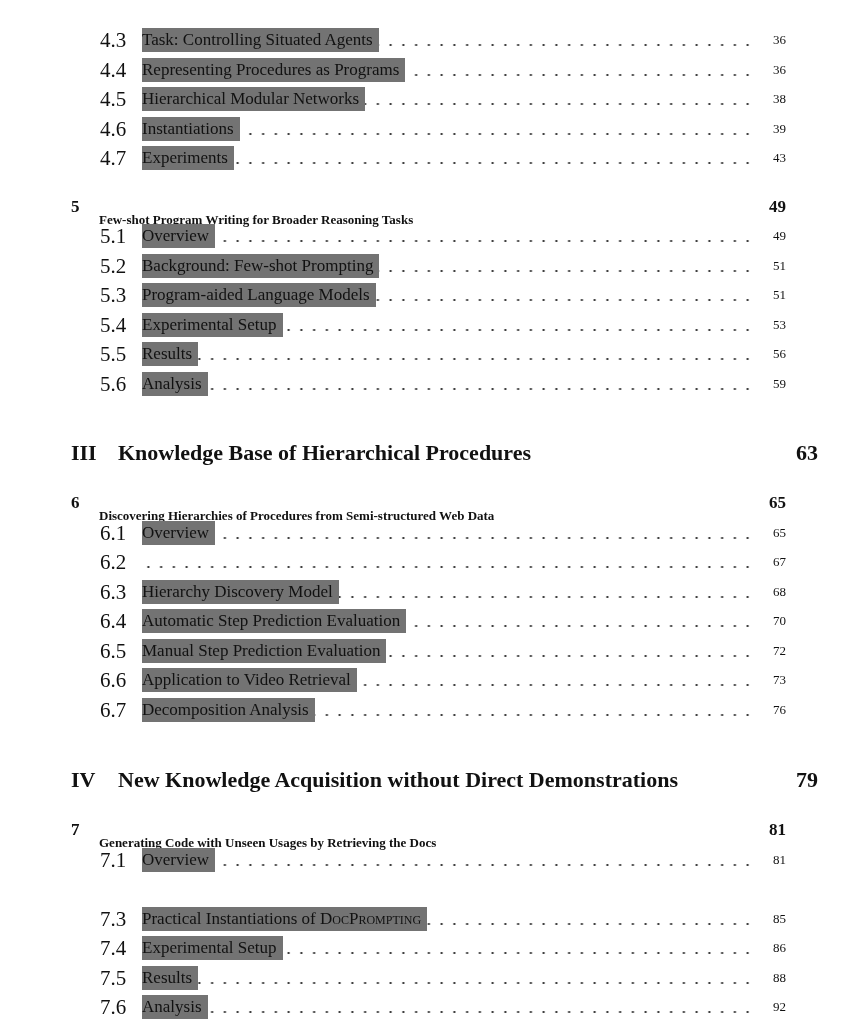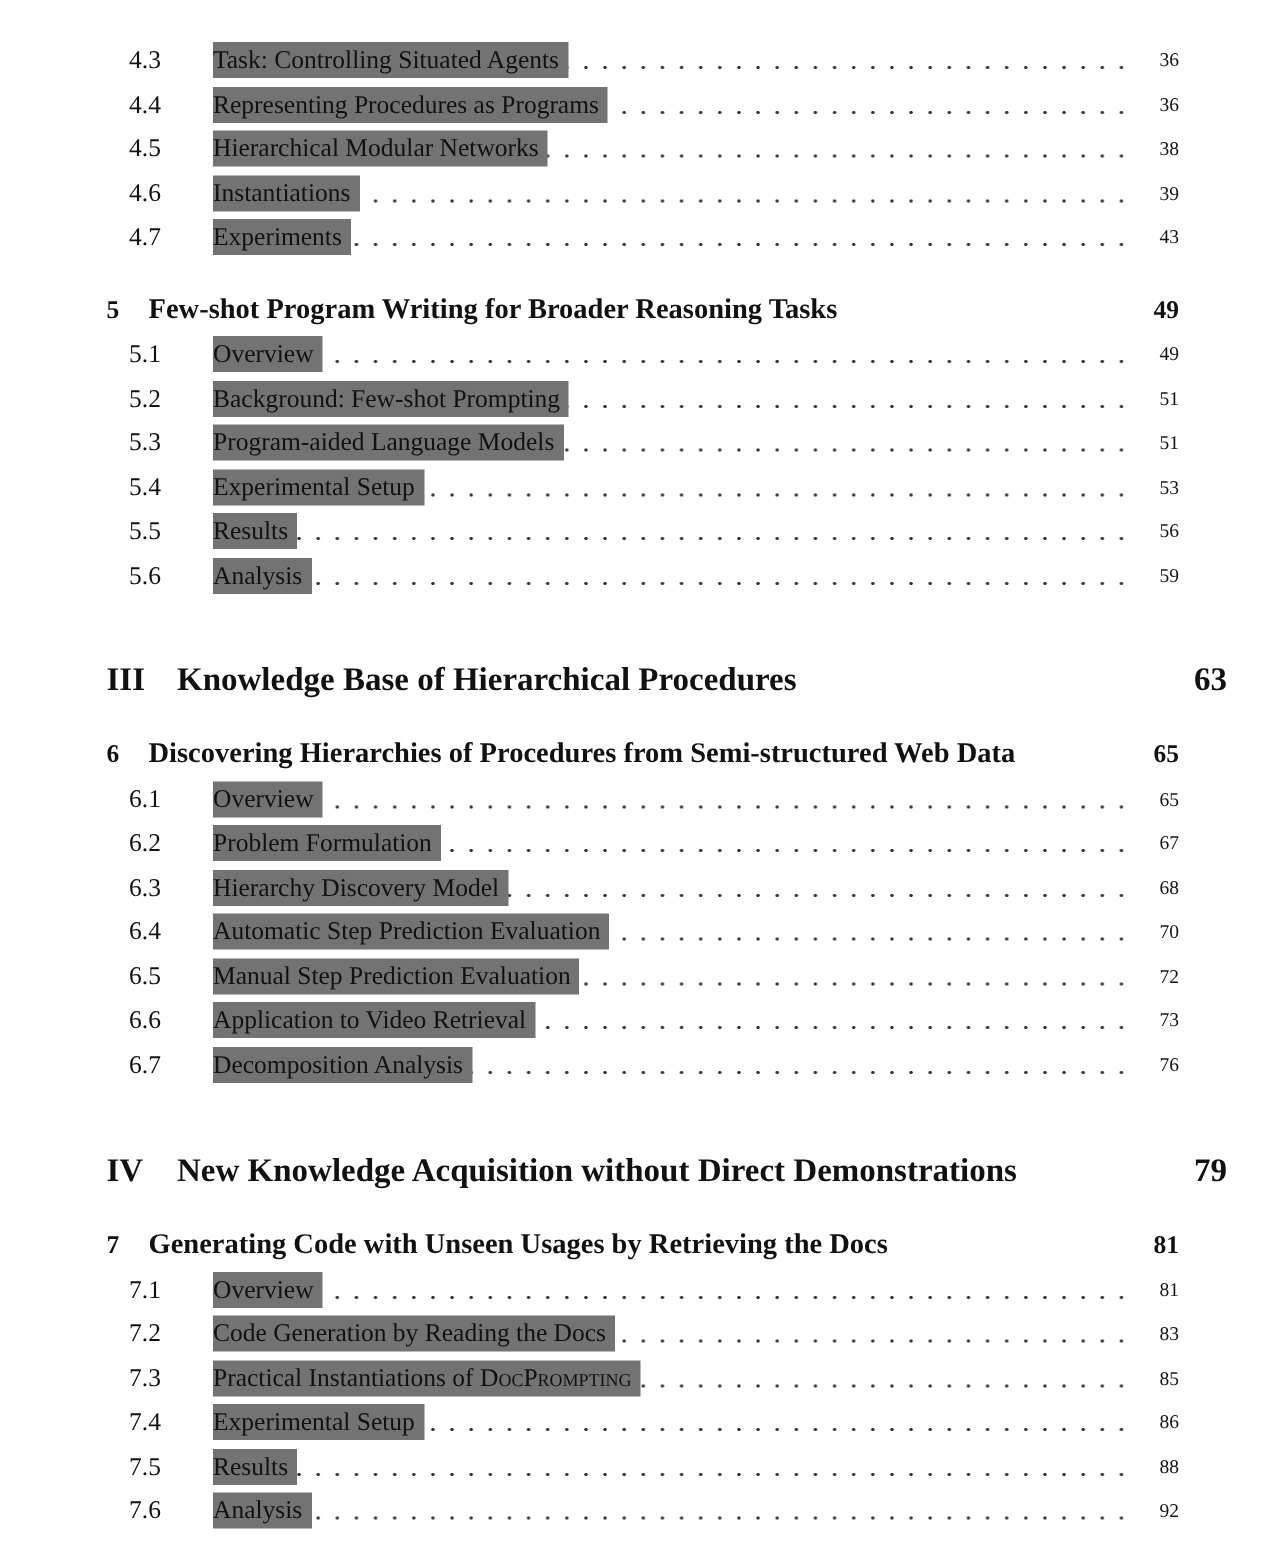--- a/index.html
+++ b/index.html
@@ -26,22 +26,22 @@
       position: absolute;
       left: 0;
       width: 848px;
       height: 24px;
       line-height: 24px;
       white-space: nowrap;
     }
     
     .sec .num {
       position: absolute;
-      left: 86px;
-      font-size: 17px;
+      left: 100px;
+      font-size: 21px;
     }
     .sec .title {
       position: absolute;
       left: 142px;
       font-size: 17px;
       background: #737373;
       padding-right: 6px;
       z-index: 2;
     }
     .sec .leader-mask {
@@ -74,22 +74,23 @@
     
     .chap .num {
       position: absolute;
       left: 71px;
       font-size: 17px;
       font-weight: bold;
     }
     .chap .title {
       position: absolute;
       left: 99px;
-      font-size: 19px;
-      font-weight: bold;
+      font-size: 13px;
+      font-weight: bold;
+      margin-top: 13px;
     }
     .chap .page-num {
       font-size: 17px;
       font-weight: bold;
     }
     
     .part {
       height: 30px;
       line-height: 30px;
       padding-left: 32px;
@@ -244,21 +245,20 @@
       </div>
     <span class="title">Overview</span>
     <span class="page-num">65</span>
   </div>
 
   <div class="row sec" style="top:550px">
     <span class="num">6.2</span>
     <div class="leader-mask">
         <div class="leader-dots"></div>
       </div>
-    <span class="title">Problem Formulation</span>
     <span class="page-num">67</span>
   </div>
 
   <div class="row sec" style="top:580px">
     <span class="num">6.3</span>
     <div class="leader-mask">
         <div class="leader-dots"></div>
       </div>
     <span class="title">Hierarchy Discovery Model</span>
     <span class="page-num">68</span>
@@ -314,28 +314,20 @@
 
   <div class="row sec" style="top:848px">
     <span class="num">7.1</span>
     <div class="leader-mask">
         <div class="leader-dots"></div>
       </div>
     <span class="title">Overview</span>
     <span class="page-num">81</span>
   </div>
 
-  <div class="row sec" style="top:877px">
-    <span class="num">7.2</span>
-    <div class="leader-mask">
-        <div class="leader-dots"></div>
-      </div>
-    <span class="title">Code Generation by Reading the Docs</span>
-    <span class="page-num">83</span>
-  </div>
 
   <div class="row sec" style="top:907px">
     <span class="num">7.3</span>
     <div class="leader-mask">
         <div class="leader-dots"></div>
       </div>
     <span class="title"><span>Practical Instantiations of </span><span class="smallcaps">DocPrompting</span></span>
     <span class="page-num">85</span>
   </div>
 

